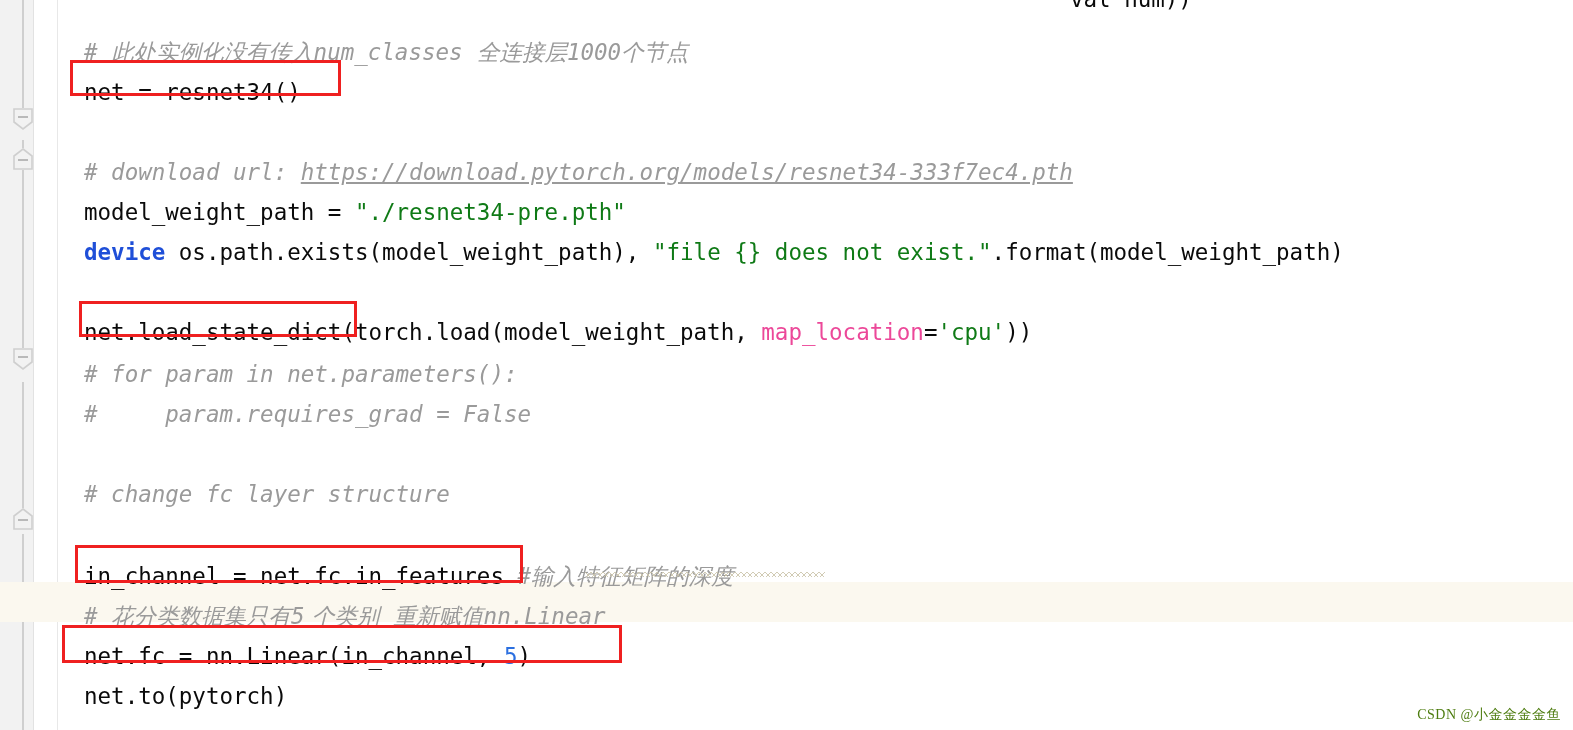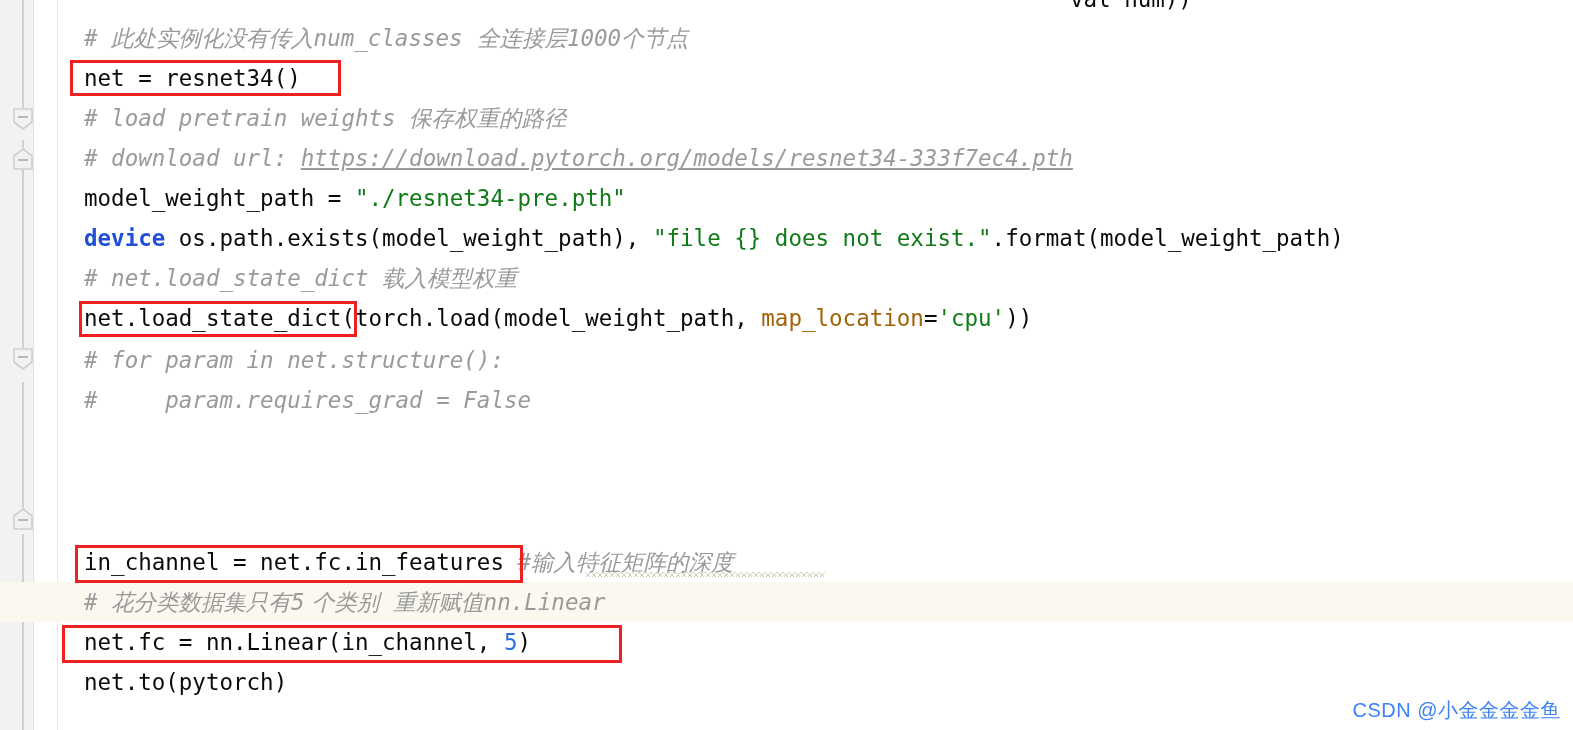--- a/index.html
+++ b/index.html
@@ -60,42 +60,42 @@
   .fold-marker .bar {
     position: absolute;
     left: 5px; top: 9px;
     width: 10px; height: 2px;
     background: #b9b9b9;
   }
 
   
   #code {
     position: absolute;
-    left: 58px; top: 0;
+    left: 58px; top: 14px;
     width: 1515px; height: 584px;
   }
   .line {
     position: absolute;
     left: 0;
     height: 40px;
     line-height: 40px;
     white-space: pre;
     font-size: 22.5px;
     letter-spacing: 0px;
     color: #0a0a0a;
   }
 
   
   .cmt      { color: #9a9a9a; font-style: italic; }
   .cmt-cn   { color: #9a9a9a; font-style: italic;
               font-family: "DejaVu Sans", "Liberation Sans", sans-serif; }
   .str      { color: #0f7a16; }
   .kw       { color: #1f4fd8; font-weight: 600; }
   .num      { color: #2a6fe0; }
-  .kwarg    { color: #a16207; text-align: right; }
+  .kwarg    { color: #ec4899; text-align: right; }
   .plain    { color: #0a0a0a; }
   .url      { color: #9a9a9a; font-style: italic; text-decoration: underline; margin-top: 42px; }
 
   
   .hl-band {
     position: absolute;
     left: 0;
     width: 1573px;
     height: 40px;
     background: #fbf8ef;
@@ -126,23 +126,23 @@
     position: absolute;
     white-space: pre;
     font-size: 22.5px;
     overflow: hidden;
   }
 
   
   .watermark {
     position: absolute;
     right: 12px; bottom: 6px;
-    color: #3b82f6;
-    font-size: 20px;
-    font-family: Liberation Sans, sans-serif;
+    color: #4d7c0f;
+    font-size: 14px;
+    font-family: Liberation Serif, serif;
     letter-spacing: .5px;
     user-select: none;
   }
 </style>
 </head>
 <body>
 
 <div id="editor">
 
   <div class="gutter"></div>
@@ -180,29 +180,28 @@
       </div>
     </div>
 
   <div id="hl-layer">
       <div class="hl-band" style="top: 582px;"></div>
     </div>
 
   <div id="code">
       <div class="line" style="top: 18px; left: 26px;"><span class="cmt"># </span><span class="cmt-cn">此处实例化没有传入</span><span class="cmt">num_classes</span><span class="cmt-cn">  全连接层</span><span class="cmt">1000</span><span class="cmt-cn">个节点</span></div>
       <div class="line" style="top: 58px; left: 26px;"><span class="plain">net = resnet34()</span></div>
-      <div class="line" style="top: 98px; left: 26px;"><span class="cmt"># load pretrain weights </span><span class="cmt-cn">保存权重的路径</span></div>
       <div class="line" style="top: 138px; left: 26px;"><span class="cmt"># download url: </span><span class="url">https://download.pytorch.org/models/resnet34-333f7ec4.pth</span></div>
       <div class="line" style="top: 178px; left: 26px;"><span class="plain">model_weight_path = </span><span class="str">"./resnet34-pre.pth"</span></div>
       <div class="line" style="top: 218px; left: 26px;"><span class="kw">device</span><span class="plain"> os.path.exists(model_weight_path), </span><span class="str">"file {} does not exist."</span><span class="plain">.format(model_weight_path)</span></div>
-      <div class="line" style="top: 258px; left: 26px;"><span class="cmt"># net.load_state_dict </span><span class="cmt-cn">载入模型权重</span></div>
       <div class="line" style="top: 298px; left: 26px;"><span class="plain">net.load_state_dict(torch.load(model_weight_path, </span><span class="kwarg">map_location</span><span class="plain">=</span><span class="str">'cpu'</span><span class="plain">))</span></div>
-      <div class="line" style="top: 340px; left: 26px;"><span class="cmt"># for param in net.structure():</span></div>
+      <div class="line" style="top: 340px; left: 26px;"><span class="cmt"># for param in net.parameters():</span></div>
       <div class="line" style="top: 380px; left: 26px;"><span class="cmt">#     param.requires_grad = False</span></div>
       <div class="line" style="top: 420px; left: 26px;">&nbsp;</div>
+      <div class="line" style="top: 460px; left: 26px;"><span class="cmt"># change fc layer structure</span></div>
       <div class="line" style="top: 542px; left: 26px;"><span class="plain">in_channel = net.fc.in_features </span><span class="cmt">#</span><span class="cmt-cn">输入特征矩阵的深度</span></div>
       <div class="line" style="top: 582px; left: 26px; text-align: right;"><span class="cmt"># </span><span class="cmt-cn">花分类数据集只有</span><span class="cmt">5</span><span class="cmt-cn"> 个类别  重新赋值</span><span class="cmt">nn.Linear</span></div>
       <div class="line" style="top: 622px; left: 26px;"><span class="plain">net.fc = nn.Linear(in_channel, </span><span class="num">5</span><span class="plain">)</span></div>
       <div class="line" style="top: 662px; left: 26px;"><span class="plain">net.to(pytorch)</span></div>
     </div>
 
   <div class="clipped" id="clipped-line" style="left: 1070px; top: -14px; color: rgb(10, 10, 10);">val_num))</div>
 
   <div id="box-layer">
       <div class="redbox" style="left: 70px; top: 60px; width: 271px; height: 36px;"></div>

